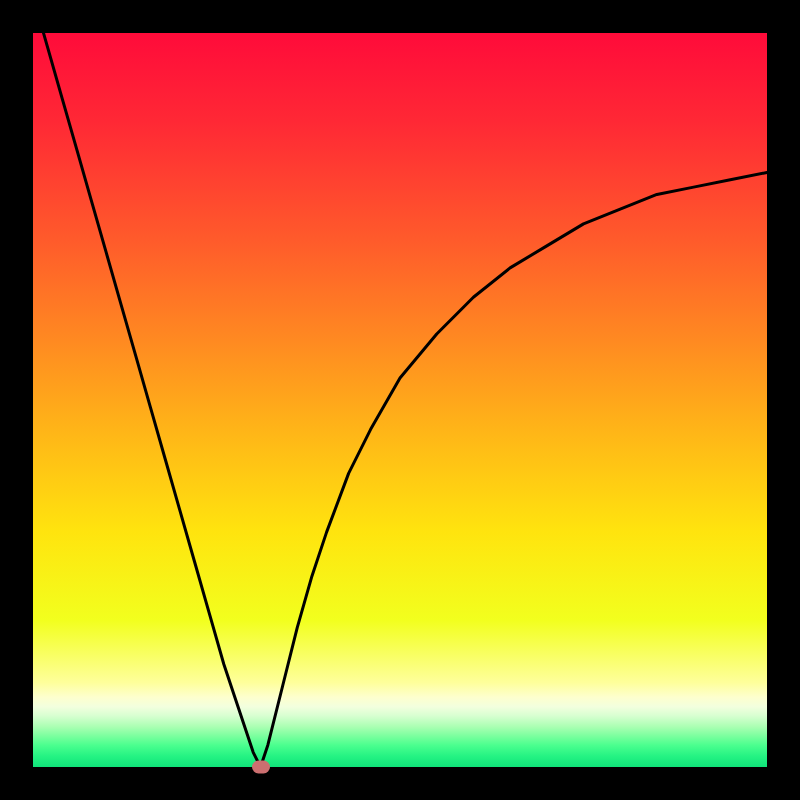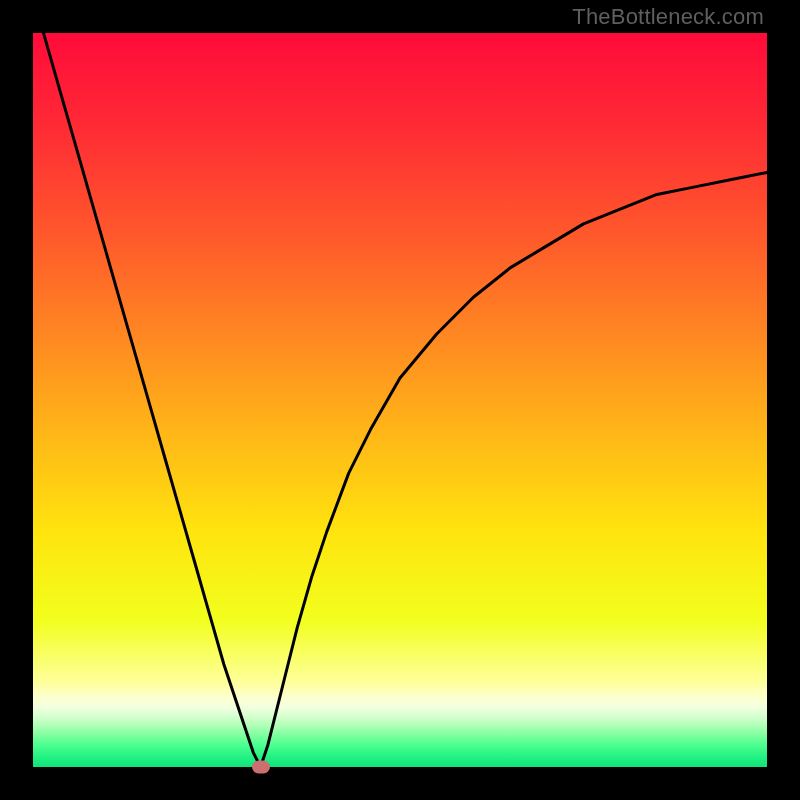--- a/index.html
+++ b/index.html
@@ -58,21 +58,20 @@
     border-radius: 7px;
     background: #cc6f70;
     transform: translate(-50%, -50%);
   }
 </style>
 </head>
 <body>
 
 <div class="stage">
 
-  <div class="watermark">TheBottleneck.com</div>
 
   <div class="plot-area">
 
     <svg class="gradient-bg" viewBox="0 0 734 734" preserveAspectRatio="none">
       <defs>
         <linearGradient id="bg-grad" x1="0" y1="0" x2="0" y2="1">
             <stop offset="0.00%" stop-color="#ff0b3a"></stop>
             <stop offset="12.00%" stop-color="#ff2835"></stop>
             <stop offset="28.00%" stop-color="#ff5a2b"></stop>
             <stop offset="42.00%" stop-color="#ff8a21"></stop>

